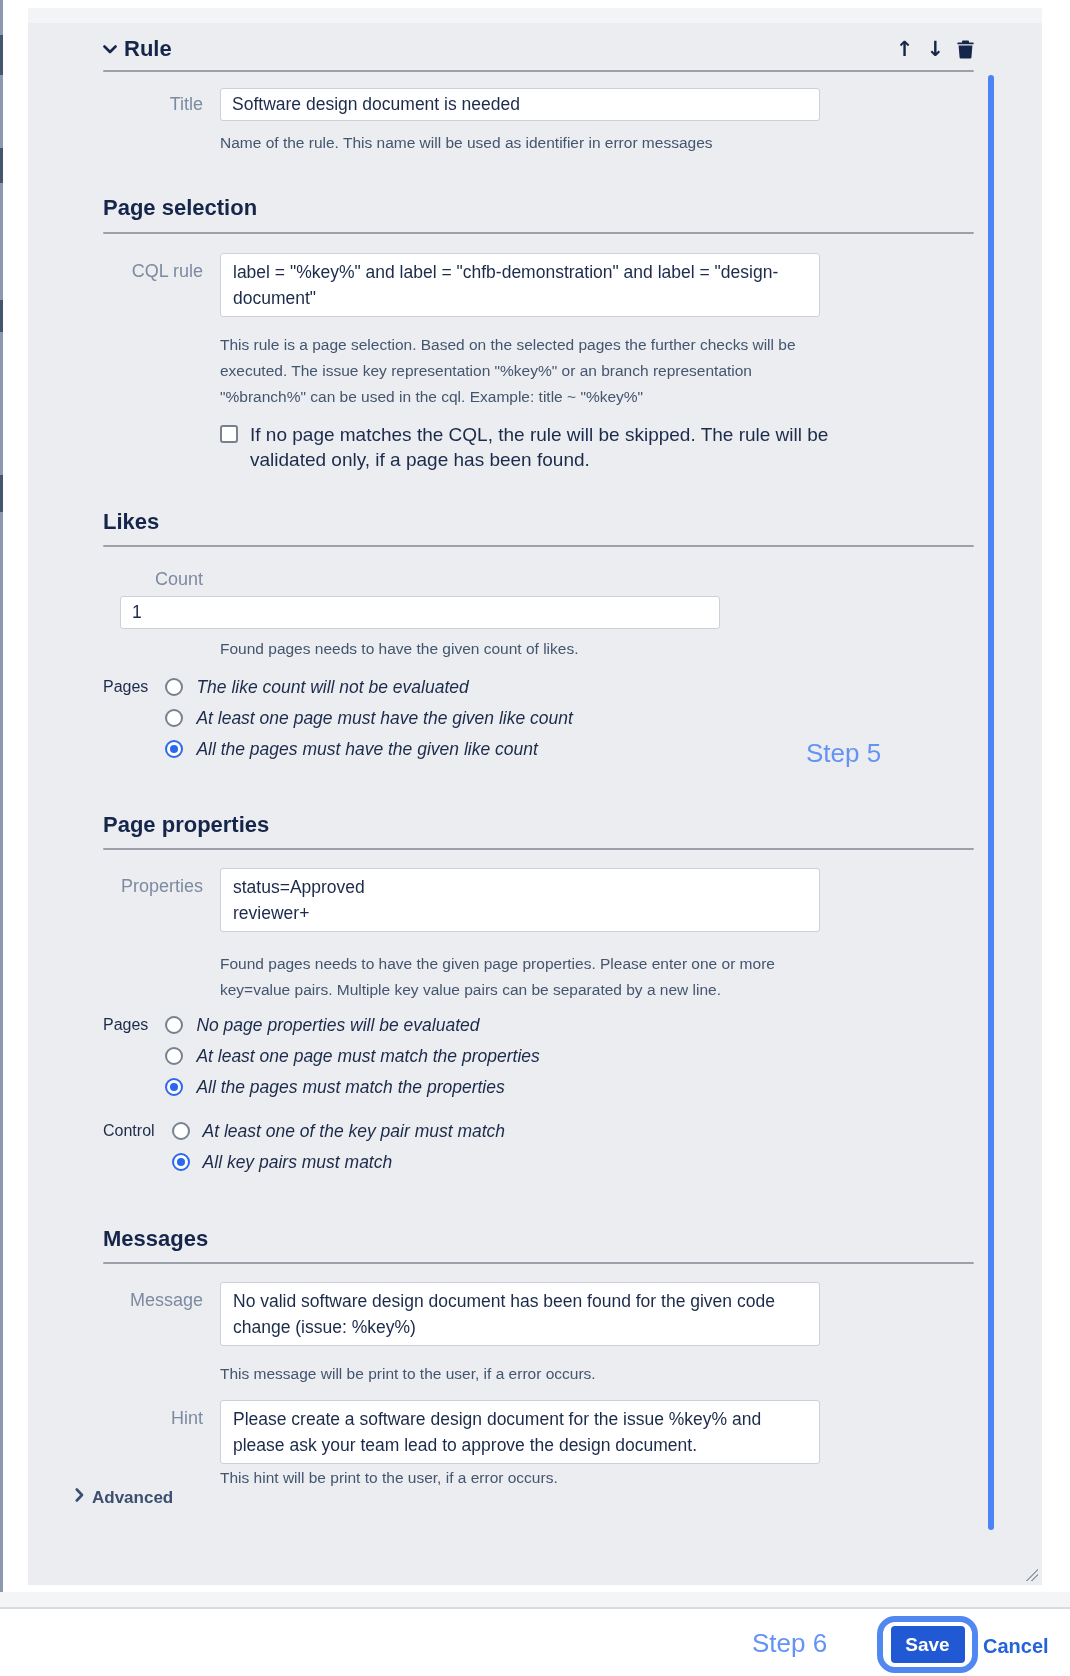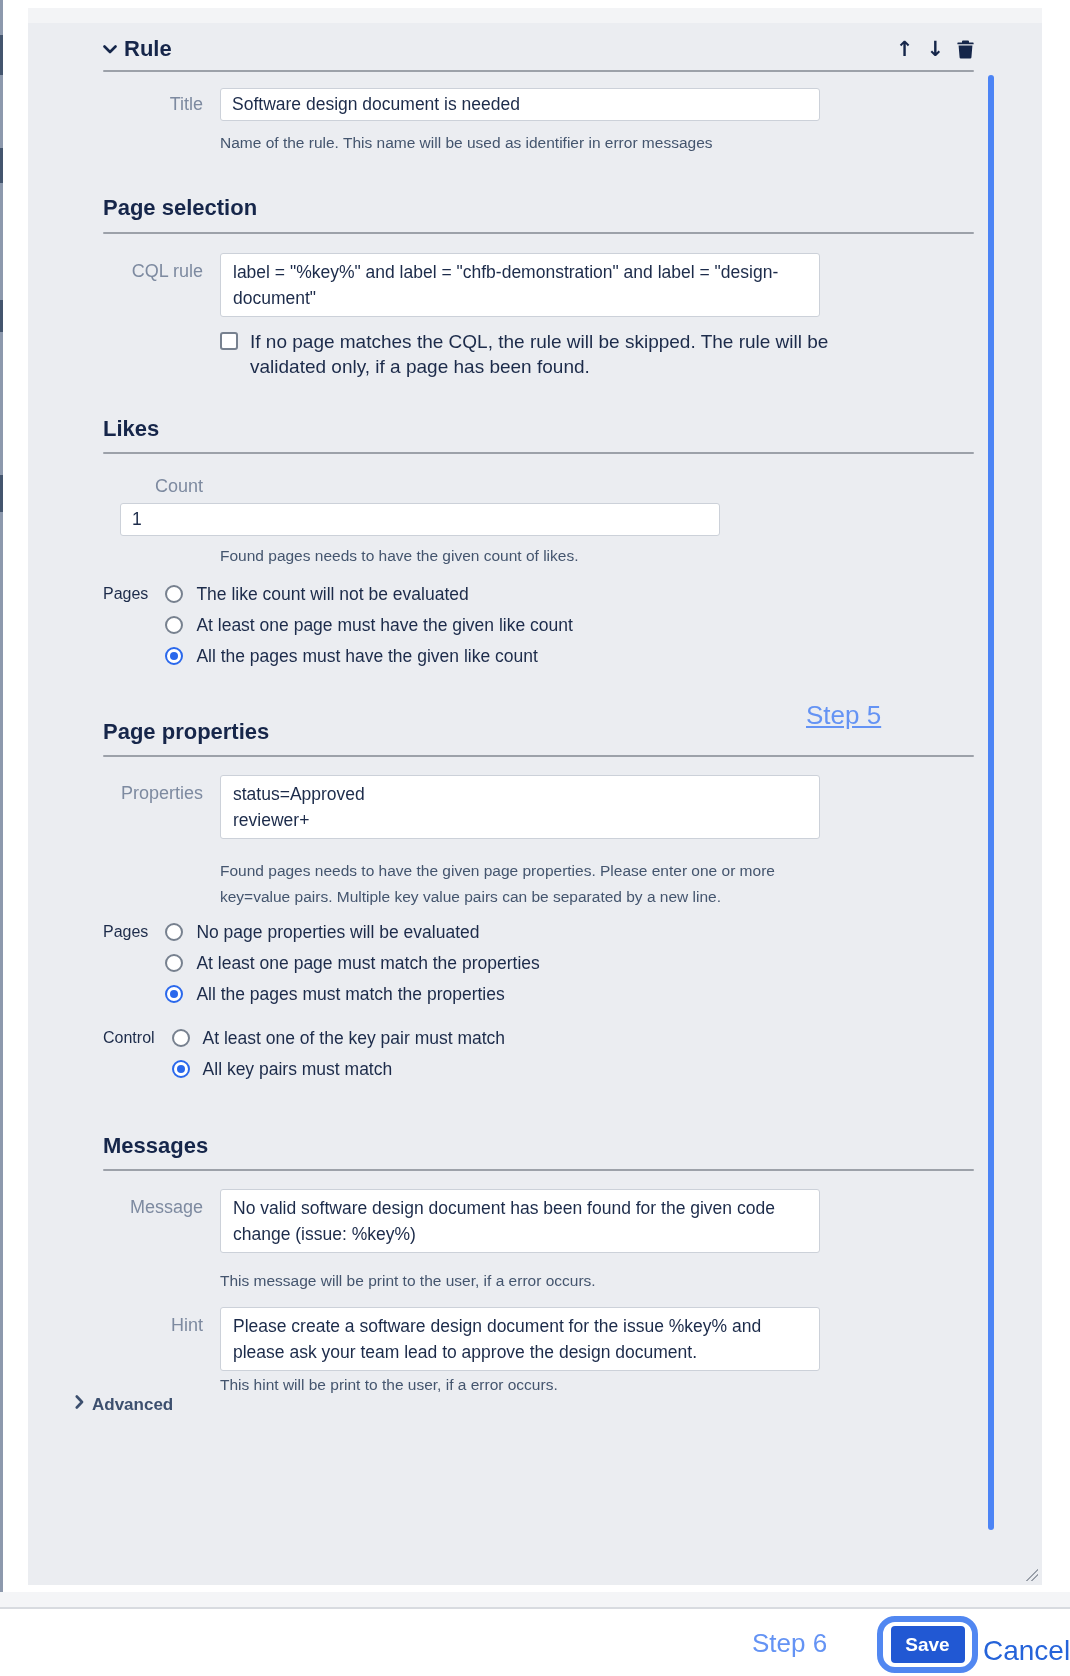--- a/index.html
+++ b/index.html
@@ -65,21 +65,21 @@
 
   .r-count{margin-top:16px;flex-direction:column;}
   .r-count .lbl{line-height:33px;}
   .mt-help-count{margin-top:10px;}
 
   .radio-group{display:flex;}
   .radio-group .lbl{padding-top:2px;text-align:right;}
   .rg-likes{margin-top:17px;}
   .rg-props{margin-top:11px;}
   .rg-control{margin-top:13px;}
-  .opts{margin-left:17px;}
+  .opts{margin-left:17px;font-style:italic;}
   .opt{display:flex;align-items:center;height:22px;margin-bottom:9px;cursor:pointer;}
   .radio{width:18px;height:18px;box-sizing:border-box;border:2px solid #77818f;border-radius:50%;background:#fff;flex-shrink:0;position:relative;}
   .radio.checked{border-color:#2a68ec;}
   .radio.checked::after{content:"";position:absolute;left:3px;top:3px;right:3px;bottom:3px;border-radius:50%;background:#2a68ec;}
   .opt span.optlbl{margin-left:13px;font-size:17.5px;color:#1c2b4a;}
 
   .r-props{margin-top:18px;}
   .r-props .lbl{line-height:26px;padding-top:5px;}
   .mt-help-props{margin-top:19px;}
 
@@ -89,36 +89,36 @@
   .r-hint{margin-top:16px;}
   .r-hint .lbl{line-height:26px;padding-top:5px;}
   .mt-help-hint{margin-top:4px;}
 
   .advanced{margin-left:-28px;display:flex;align-items:flex-start;cursor:pointer;}
   .advanced .adv-lbl{margin-left:8px;font-size:17px;font-weight:700;color:#3c4f6e;}
 
   .blue-bar{position:absolute;left:988px;top:75px;width:6px;height:1455px;background:#4c84f5;border-radius:3px;}
 
   .step{position:absolute;font-size:26px;color:#6493f4;}
-  .step5{left:806px;top:700px;text-decoration:underline;}
+  .step5{left:806px;top:738px;}
   .step6{left:752px;top:1628px;}
 
   .footer-band{position:absolute;left:0;top:1592px;width:1070px;height:15px;background:#f4f5f7;}
   .footer-line{position:absolute;left:0;top:1607px;width:1070px;height:2px;background:#d8dbe0;}
 
   .save-ring{
     position:absolute;left:877px;top:1616px;width:101px;height:57px;box-sizing:border-box;
     border:6px solid #5187f1;border-radius:18px;background:#fff;
     display:flex;align-items:center;justify-content:center;
   }
   .save-btn{
     width:74px;height:37px;background:#2158d3;border:none;border-radius:4px;
     color:#fff;font-family:"Liberation Sans", sans-serif;font-size:19px;font-weight:700;cursor:pointer;
   }
-  .cancel-link{position:absolute;left:983px;top:1635px;font-size:28px;color:#2563d9;text-decoration:none;cursor:pointer;}
+  .cancel-link{position:absolute;left:983px;top:1635px;font-size:20px;color:#2563d9;text-decoration:none;cursor:pointer;font-weight:bold;}
 </style>
 </head>
 <body>
 
 <div class="left-strip">
   <div class="seg" style="top:35px;height:40px;"></div>
   <div class="seg" style="top:148px;height:35px;"></div>
   <div class="seg" style="top:300px;height:32px;"></div>
   <div class="seg" style="top:475px;height:37px;"></div>
 </div>
@@ -158,20 +158,21 @@
     <h2 class="h-pagesel">Page selection</h2>
     <div class="divider d1"></div>
 
     <div class="row r-cql">
       <div class="lbl">CQL rule</div>
       <div class="field">
         <div class="ta">label = "%key%" and label = "chfb-demonstration" and label = "design-document"</div>
         <span class="handle" style="position:absolute;"></span>
       </div>
     </div>
+    <div class="help mt-help-cql">This rule is a page selection. Based on the selected pages the further checks will be executed. The issue key representation "%key%" or an branch representation "%branch%" can be used in the cql. Example: title ~ "%key%"</div>
 
     <div class="cb-row">
       <div class="checkbox"></div>
       <div class="cb-text">If no page matches the CQL, the rule will be skipped. The rule will be validated only, if a page has been found.</div>
     </div>
 
     <h2 class="h-likes">Likes</h2>
     <div class="divider d2"></div>
 
     <div class="row r-count">

